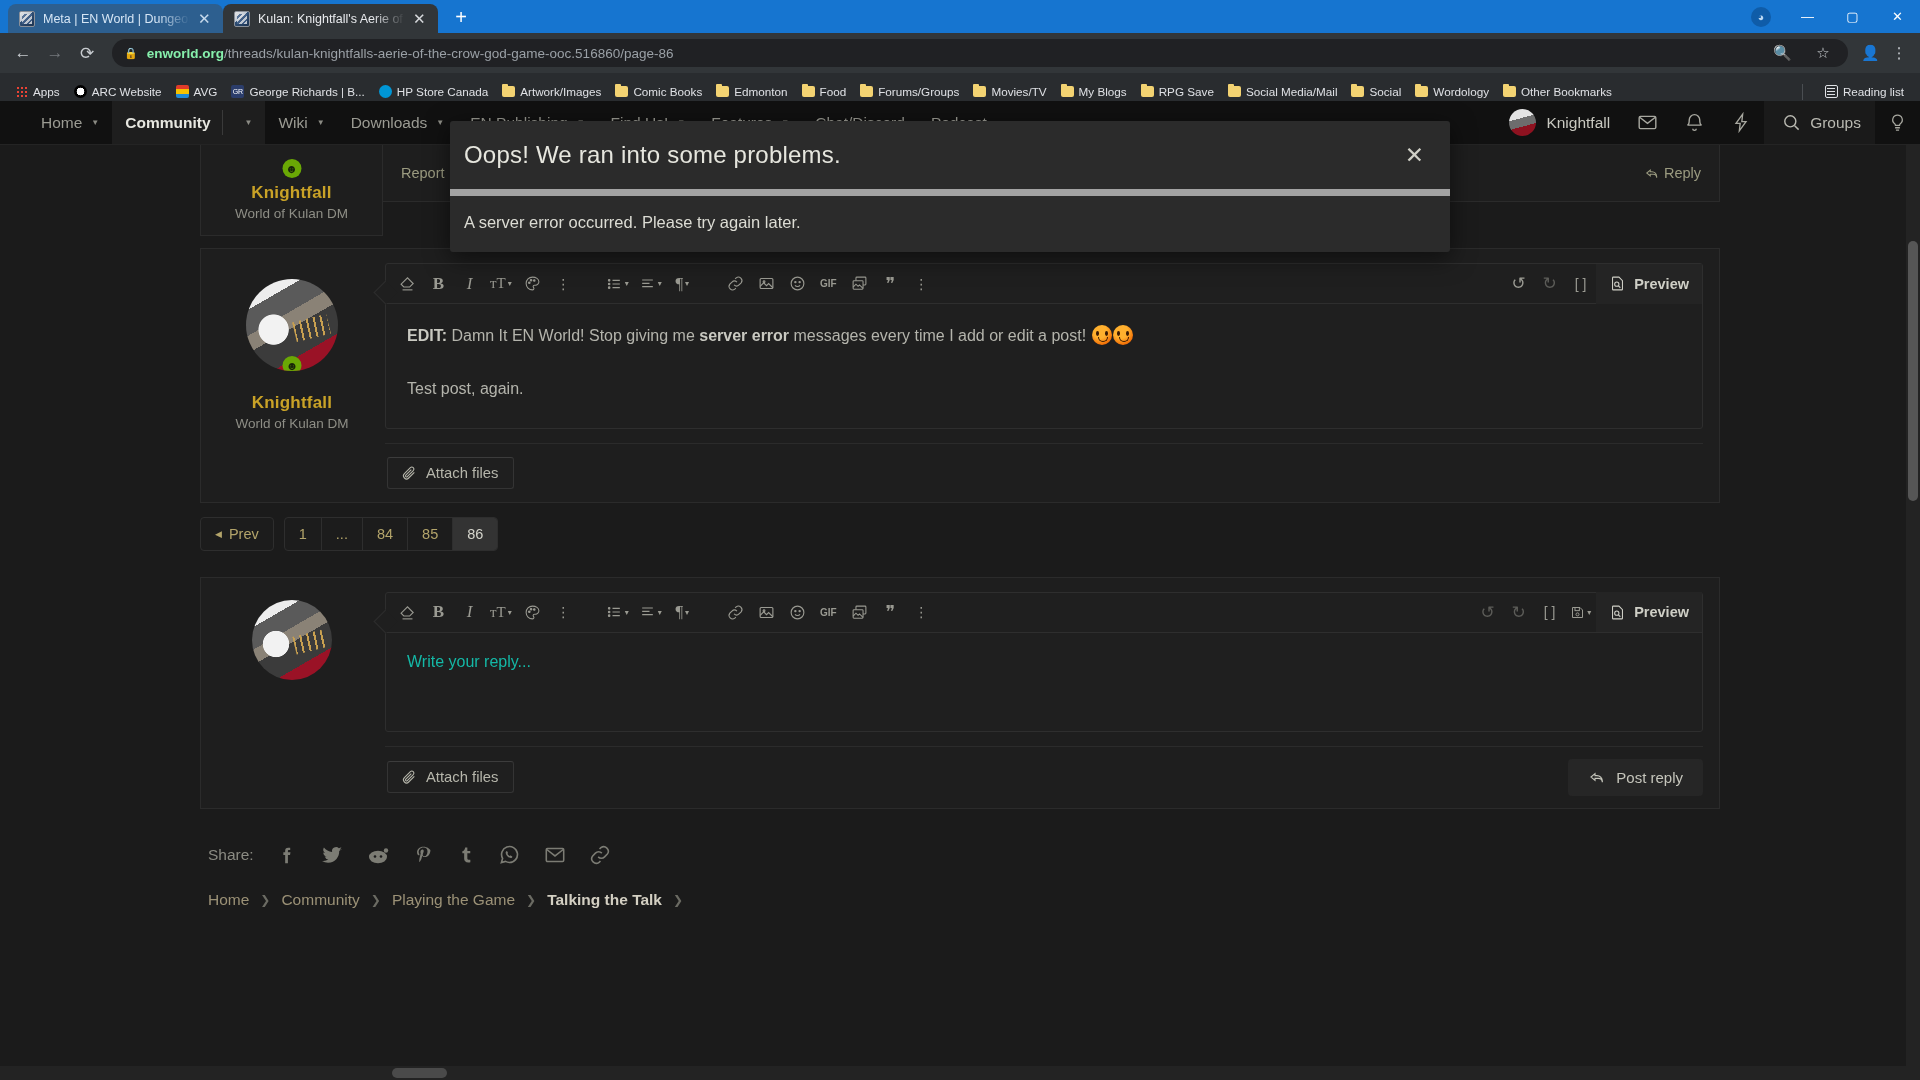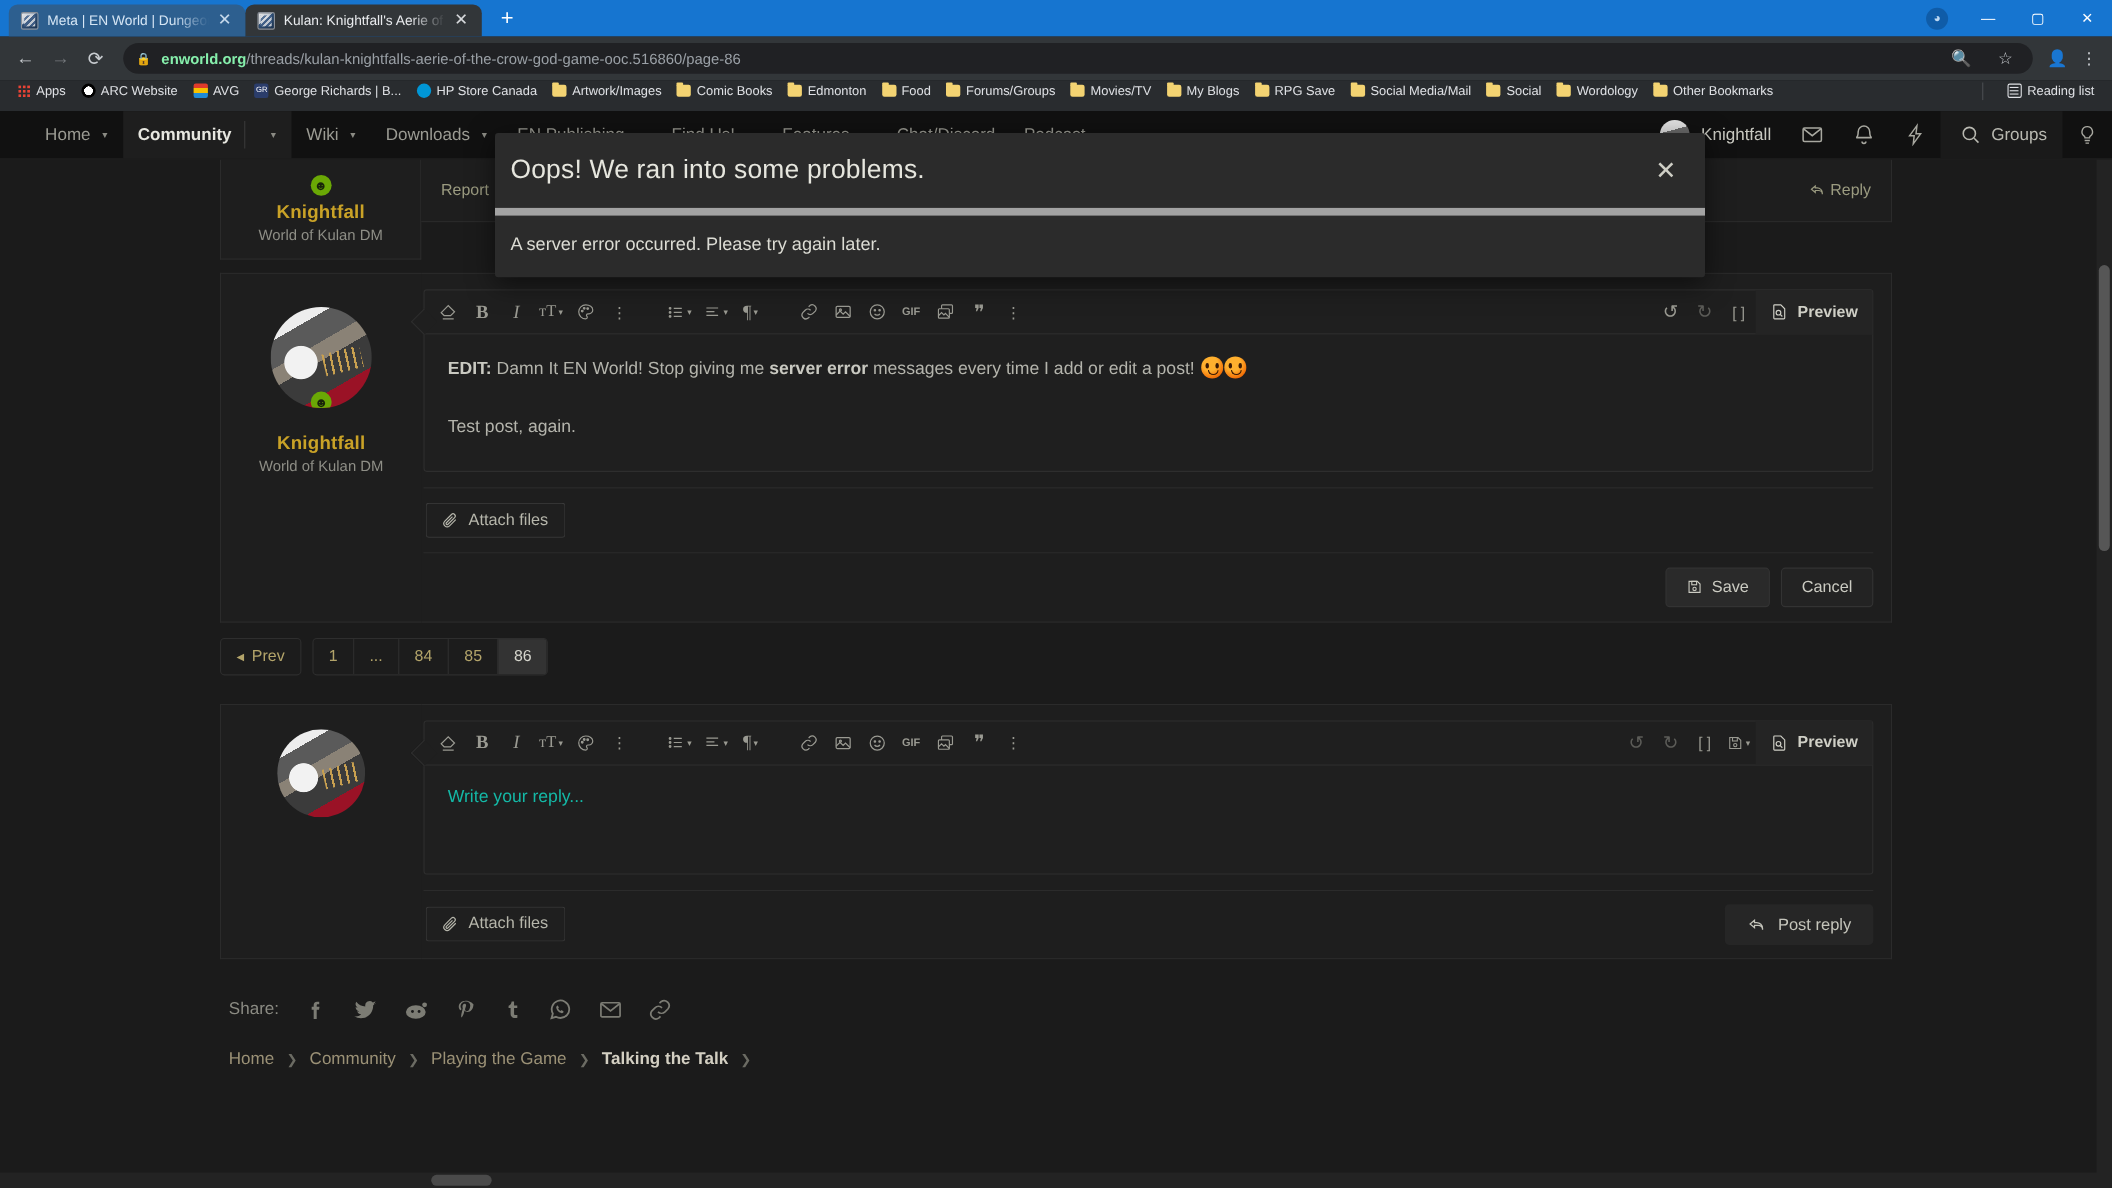--- a/index.html
+++ b/index.html
@@ -63,21 +63,21 @@
     flex: 1 1 auto; height: 28px; background: #202124; border-radius: 14px;
     display: flex; align-items: center; padding: 0 12px; margin: 0 8px;
     color: #9aa0a6; font-size: 13.5px; gap: 9px;
   }
   .omnibox .lock { font-size: 11px; color: #c3c7cb; }
   .omnibox .url-host { color: #86efac; }
   .omnibox-right { display: flex; align-items: center; gap: 14px; margin-left: auto; color: #c8ccd0; font-size: 14px; }
   .tb-icon { width: 26px; height: 26px; display: flex; align-items: center; justify-content: center; color: #c8ccd0; font-size: 15px; }
 
   .bookmarks {
-    height: 28px; background: #292c2f; display: flex; align-items: flex-start;
+    height: 28px; background: #292c2f; display: flex; align-items: flex-end;
     gap: 0px; padding: 0 9px; flex: 0 0 28px; font-size: 11.7px; color: #dfe1e5;
     white-space: nowrap; overflow: hidden;
   }
   .bm { display: flex; align-items: center; gap: 5px; padding: 3px 7px; border-radius: 4px; }
   .bm .folder {
     width: 13px; height: 11px; background: #f3d372; border-radius: 1px 2px 2px 2px;
     position: relative; flex: 0 0 13px;
   }
   .bm .folder::before {
     content: ""; position: absolute; left: 0; top: -2.5px; width: 6px; height: 3px;
@@ -245,21 +245,21 @@
 
   
   .share { display: flex; align-items: center; gap: 22px; padding: 34px 0 0 8px; color: #8b8b83; font-size: 15.5px; }
   .share .sico { color: #7c7c74; display: flex; align-items: center; }
   .crumbs { display: flex; align-items: center; gap: 11px; padding: 24px 0 0 8px; color: #9b9176; font-size: 15.5px; }
   .crumbs .sep { color: #6b6b63; font-size: 12px; }
   .crumbs .cur { color: #d3cfc2; font-weight: bold; }
 
   
   .overlay-modal {
-    position: absolute; left: 450px; top: 20px; width: 1100px; z-index: 40;
+    position: absolute; left: 450px; top: 20px; width: 1000px; z-index: 40;
     background: #2b2b2b; border-radius: 3px; box-shadow: 0 6px 24px rgba(0,0,0,.55);
     overflow: hidden;
   }
   .modal-head { display: flex; align-items: center; padding: 20px 26px 20px 14px; }
   .modal-title { color: #e6e6de; font-size: 24px; font-weight: normal; letter-spacing: .2px; }
   .modal-x { margin-left: auto; color: #cfcfc6; font-size: 23px; line-height: 1; }
   .modal-body { border-top: 7px solid #a3a3a3; padding: 17px 14px 20px; color: #dcdcd4; font-size: 16.5px; }
 
   .bottom-strip { position: absolute; left: 0; bottom: 0; width: 100%; height: 14px; background: #232323; }
   .bottom-strip .hthumb { position: absolute; left: 392px; top: 2px; width: 55px; height: 10px; border-radius: 5px; background: #4a4a4a; }
@@ -598,33 +598,20 @@
 
           <div class="attach-row">
             <span class="attach-btn">
               <svg width="16" height="16" viewBox="0 0 24 24" fill="none" stroke="currentColor" stroke-width="1.6">
                   <path d="M20 11l-8.5 8.5a4.5 4.5 0 01-6.4-6.4l9-9a3 3 0 014.3 4.3l-9 9a1.5 1.5 0 01-2.2-2.1l8.3-8.3"></path>
                 </svg>
               <span>Attach files</span>
             </span>
           </div>
 
-          <div class="btn-row">
-            <span class="btn">
-              <svg width="15" height="15" viewBox="0 0 24 24" fill="none" stroke="currentColor" stroke-width="1.6">
-                  <path d="M4 4h12l4 4v12H4z"></path>
-                  <rect x="8" y="4" width="7" height="5"></rect>
-                  <circle cx="12" cy="15" r="2.4"></circle>
-                </svg>
-              <span>Save</span>
-            </span>
-            <span class="btn ghost">
-              <span>Cancel</span>
-            </span>
-          </div>
         </div>
       </div>
 
       <div class="pager">
         <div class="pgroup">
           <span class="pitem prev">
             <span style="font-size:9px">◀</span>
             <span>Prev</span>
           </span>
         </div>

